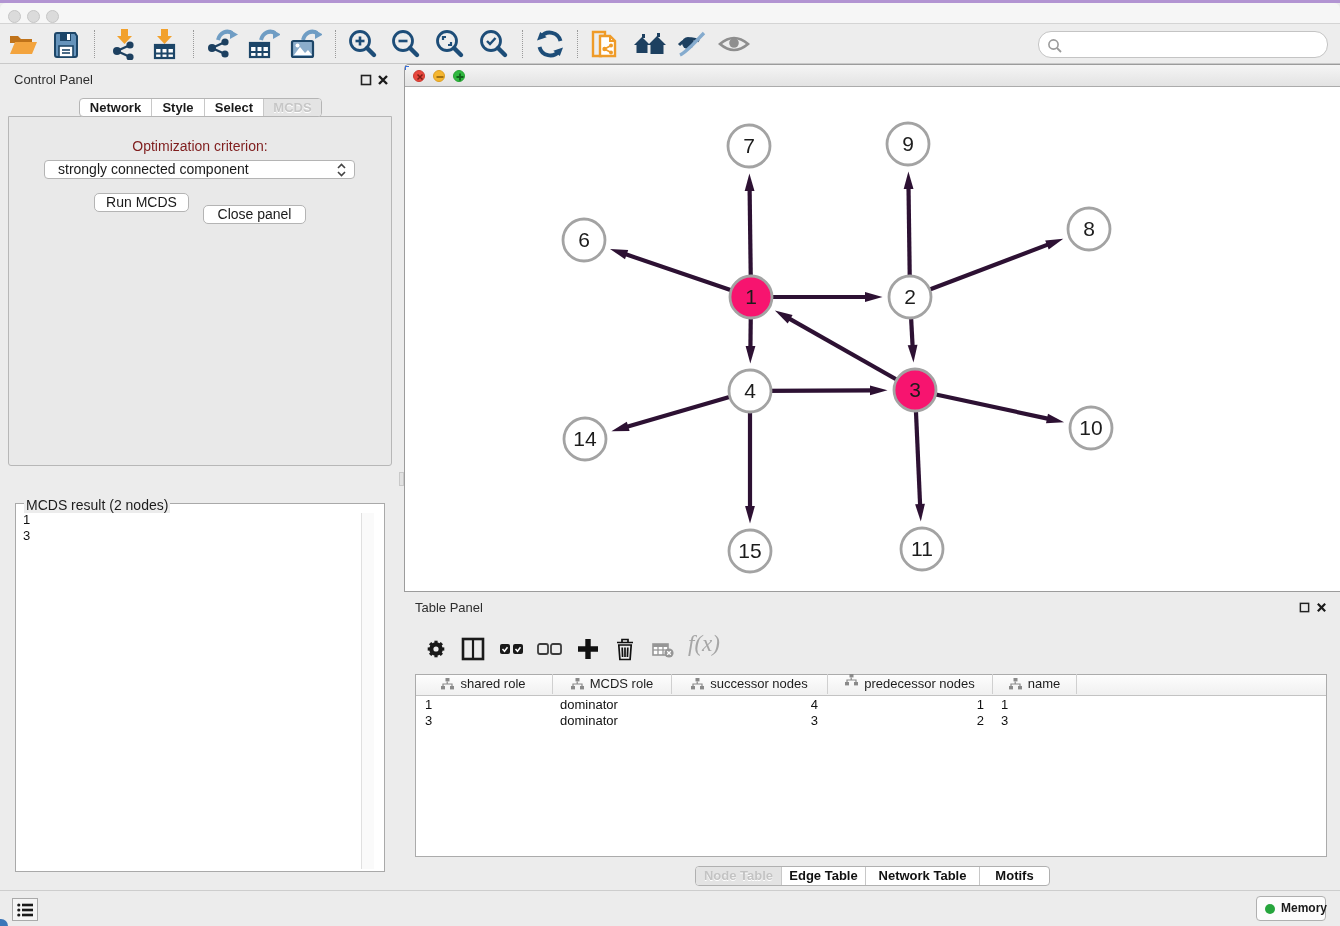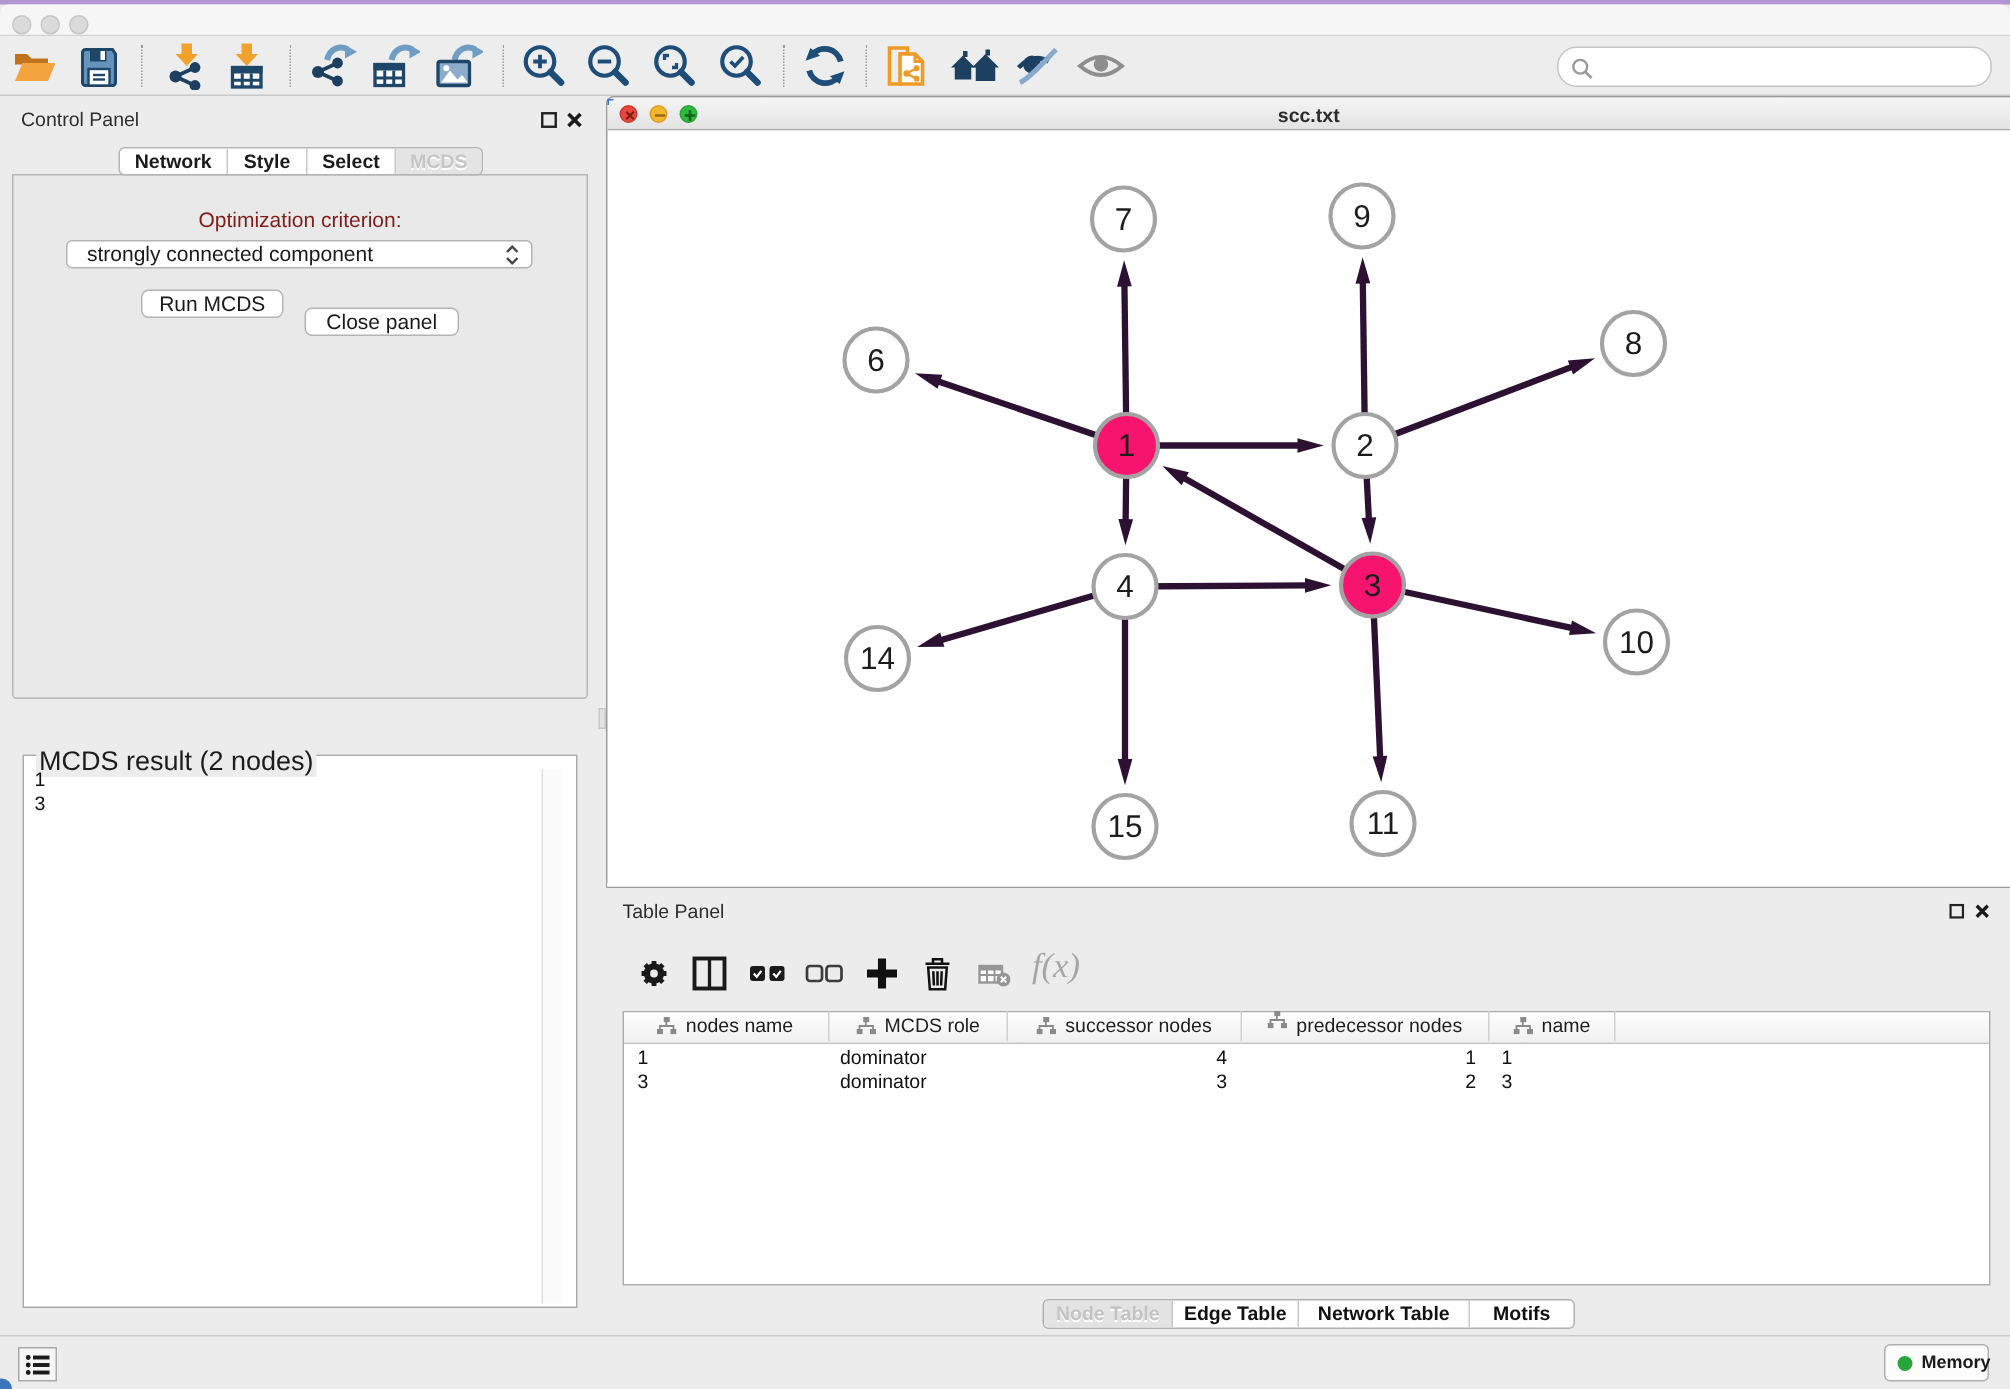--- a/index.html
+++ b/index.html
@@ -20,21 +20,21 @@
 #cptitle { left:14px; top:72px; font-size:13px; color:#2e2e2e; }
 #cptabs { left:79px; top:98px; height:19px; display:flex; border:1px solid #b5b5b5; border-radius:4px; background:#fff; overflow:hidden; }
 .cptab { font-size:13px; font-weight:bold; color:#1a1a1a; text-align:center; line-height:17px; border-right:1px solid #c8c8c8; }
 .cptab:last-child { border-right:none;text-align:center; }
 .cptab.sel { background:#e4e4e4; color:#c6c6c6; text-shadow:0 1px 0 #fff; }
 #tabpane { left:8px; top:116px; width:384px; height:350px; border:1px solid #b7b7b7; background:#e9e9e9; border-radius:0 0 3px 3px; }
 #optlabel { left:0; top:138px; width:400px; text-align:center; font-size:14px; color:#7f1d1d; }
 #dropdown { left:44px; top:160px; width:311px; height:19px; background:#fff; border:1px solid #b4b4b4; border-radius:4px; font-size:14px; color:#1a1a1a; line-height:17px; padding-left:13px; }
 .btn { position:absolute; height:19px; background:#fff; border:1px solid #b4b4b4; border-radius:5px; font-size:14px; color:#1a1a1a; text-align:center; line-height:17px; }
 #fieldset { left:15px; top:503px; width:370px; height:369px; border:1px solid #a9a9a9; background:#fff; }
-#fslegend { position:absolute; left:8px; top:-7px; background:#ececec; padding:0 2px; font-size:18px; color:#1c1c1c; }
+#fslegend { position:absolute; left:8px; top:-7px; background:#ececec; padding:0 2px; font-size:14px; color:#1c1c1c; }
 #fstext { position:absolute; left:2px; top:8px; width:344px; font-size:13px; color:#111; line-height:16px; padding-left:5px; }
 #fsscroll { position:absolute; right:10px; top:9px; bottom:2px; width:13px; background:#fafafa; border-left:1px solid #e0e0e0; }
 
 #netwin { left:404px; top:64px; width:936px; height:528px; border:1px solid #9c9c9c; border-right:none; border-radius:5px 0 0 0; background:#fff; }
 #nettitle { position:absolute; left:0; top:0; width:100%; height:22px; background:linear-gradient(#f5f5f5,#e3e3e3); border-bottom:1px solid #ababab; border-radius:5px 0 0 0; }
 #nettitletxt { position:absolute; top:4px; left:0; width:100%; text-align:center; font-size:13px; font-weight:bold; color:#2b2b2b; }
 .mac { position:absolute; top:5px; width:12px; height:12px; border-radius:50%; }
 
 #tptitle { left:415px; top:600px; font-size:13px; color:#2e2e2e; }
 #tbl { left:415px; top:674px; width:912px; height:183px; background:#fff; border:1px solid #ababab; }
@@ -238,21 +238,20 @@
     <div class="mac" style="left:28px;background:#f5b62f;border:1px solid #dd9f23">
       <svg width="12" height="12" viewBox="0 0 12 12">
           <path d="M2.5 6 h7" stroke="#9a6a10" stroke-width="1.8"></path>
         </svg>
     </div>
     <div class="mac" style="left:48px;background:#2fb93f;border:1px solid #27a335">
       <svg width="12" height="12" viewBox="0 0 12 12">
           <path d="M6 2.5 v7 M2.5 6 h7" stroke="#11631c" stroke-width="1.8"></path>
         </svg>
     </div>
-    <div id="nettitletxt">scc.txt</div>
   </div>
   <div class="abs" style="left:0;top:1px;width:4px;height:4px;border-left:1.5px solid #3a6fd8;border-top:1.5px solid #3a6fd8"></div>
 </div>
 <svg class="abs graph" style="left:405px;top:87px" width="935" height="505" viewBox="0 0 935 505" font-family="Liberation Sans, sans-serif">
 <g stroke="#2d1133" stroke-width="4.2" fill="none">
 <line x1="346" y1="210" x2="344.6" y2="101.0"></line>
 <line x1="346" y1="210" x2="218.7" y2="166.6"></line>
 <line x1="346" y1="210" x2="463.0" y2="210.0"></line>
 <line x1="346" y1="210" x2="345.4" y2="262.0"></line>
 <line x1="505" y1="210" x2="503.5" y2="99.0"></line>
@@ -370,21 +369,21 @@
 </div>
 <div class="th abs" style="left:415px;top:674px;width:138px;display:flex;align-items:center;justify-content:center;gap:6px">
     <svg width="13" height="12" viewBox="0 0 13 12" style="flex:0 0 auto">
       <g fill="#8a8a8a">
         <rect x="4.5" y="0" width="4" height="3.4"></rect>
         <rect x="0" y="8" width="4" height="3.4"></rect>
         <rect x="9" y="8" width="4" height="3.4"></rect>
         <path d="M6.2 3.4 v2.2 M2 8 v-2 h9 v2" stroke="#8a8a8a" stroke-width="1.2" fill="none"></path>
       </g>
     </svg>
-    <span>nodes name</span>
+    <span>shared role</span>
   </div>
 <div class="th abs" style="left:553px;top:674px;width:119px;display:flex;align-items:center;justify-content:center;gap:6px">
     <svg width="13" height="12" viewBox="0 0 13 12" style="flex:0 0 auto">
       <g fill="#8a8a8a">
         <rect x="4.5" y="0" width="4" height="3.4"></rect>
         <rect x="0" y="8" width="4" height="3.4"></rect>
         <rect x="9" y="8" width="4" height="3.4"></rect>
         <path d="M6.2 3.4 v2.2 M2 8 v-2 h9 v2" stroke="#8a8a8a" stroke-width="1.2" fill="none"></path>
       </g>
     </svg>

